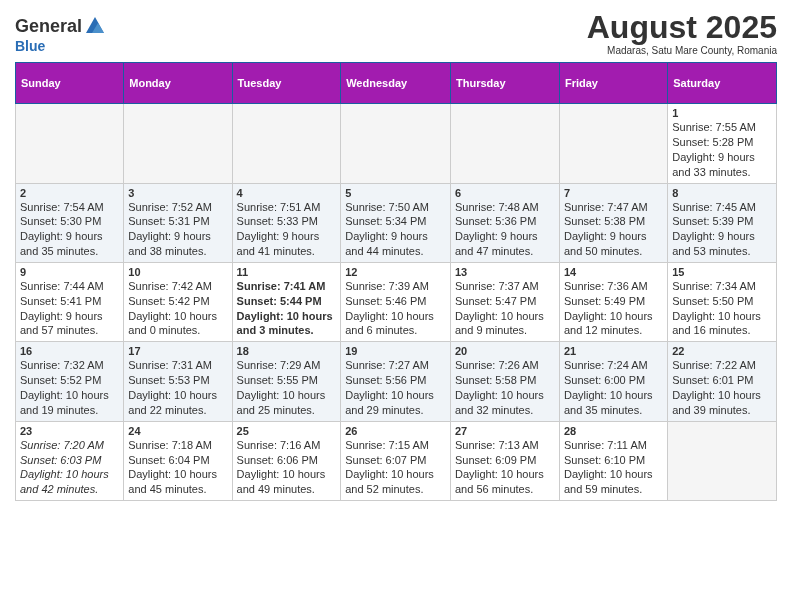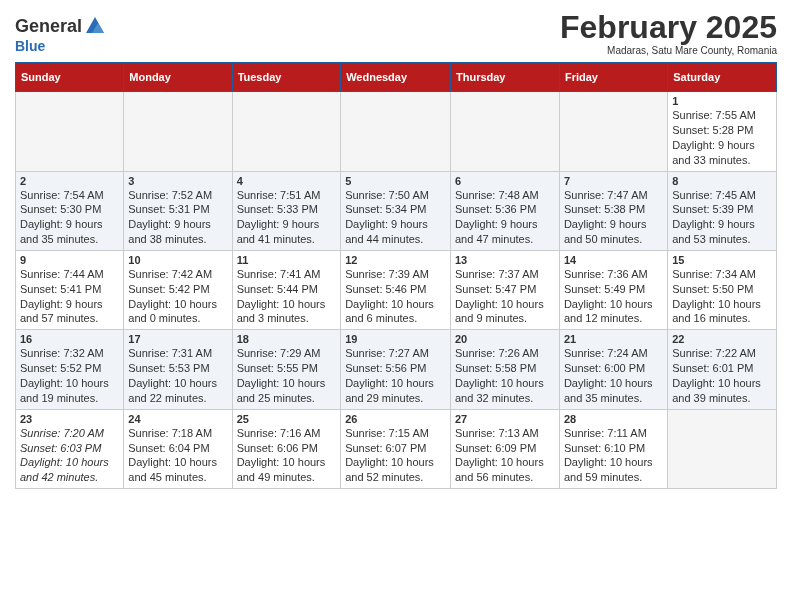--- a/index.html
+++ b/index.html
@@ -57,25 +57,25 @@
     .subtitle {
       font-size: 10px;
       color: #333;
     }
     .calendar {
       width: 100%;
       border-collapse: collapse;
       border: 1px solid #ccc;
     }
     .calendar th {
-      background-color: #b91c1c;
+      background-color: #a21caf;
       color: #fff;
       font-size: 11px;
       font-weight: bold;
-      padding: 8px 5px;
+      padding: 14px 5px;
       text-align: left;
       border: 1px solid #1a5da0;
     }
     .calendar td {
       vertical-align: top;
       border: 1px solid #ccc;
       padding: 3px 4px;
       width: 113px;
       min-height: 70px;
       height: 78px;
@@ -115,21 +115,21 @@
             <polygon points="11,2 20,18 2,18" fill="#2a6db5"></polygon>
             <polygon points="14,8 20,18 8,18" fill="#5a9fd4" opacity="0.7"></polygon>
           </svg>
         </div>
         <div>
           <span class="logo-text-blue">Blue</span>
         </div>
       </div>
     </div>
     <div class="title-area">
-      <div class="main-title">February 2025</div>
+      <div class="main-title">August 2025</div>
       <div class="subtitle">Madaras, Satu Mare County, Romania</div>
     </div>
   </div>
 
   <table class="calendar">
     <thead>
       <tr>
         <th>Sunday</th>
         <th>Monday</th>
         <th>Tuesday</th>
@@ -216,21 +216,21 @@
           </td>
           <td>
             <span class="day-number">10</span>
             <div class="day-info" style="white-space: pre-line;">Sunrise: 7:42 AM
 Sunset: 5:42 PM
 Daylight: 10 hours
 and 0 minutes.</div>
           </td>
           <td>
             <span class="day-number">11</span>
-            <div class="day-info" style="white-space: pre-line;">Sunrise: 7:41 AM
+            <div class="day-info" style="white-space: pre-line; font-weight: bold;">Sunrise: 7:41 AM
 Sunset: 5:44 PM
 Daylight: 10 hours
 and 3 minutes.</div>
           </td>
           <td>
             <span class="day-number">12</span>
             <div class="day-info" style="white-space: pre-line;">Sunrise: 7:39 AM
 Sunset: 5:46 PM
 Daylight: 10 hours
 and 6 minutes.</div>

